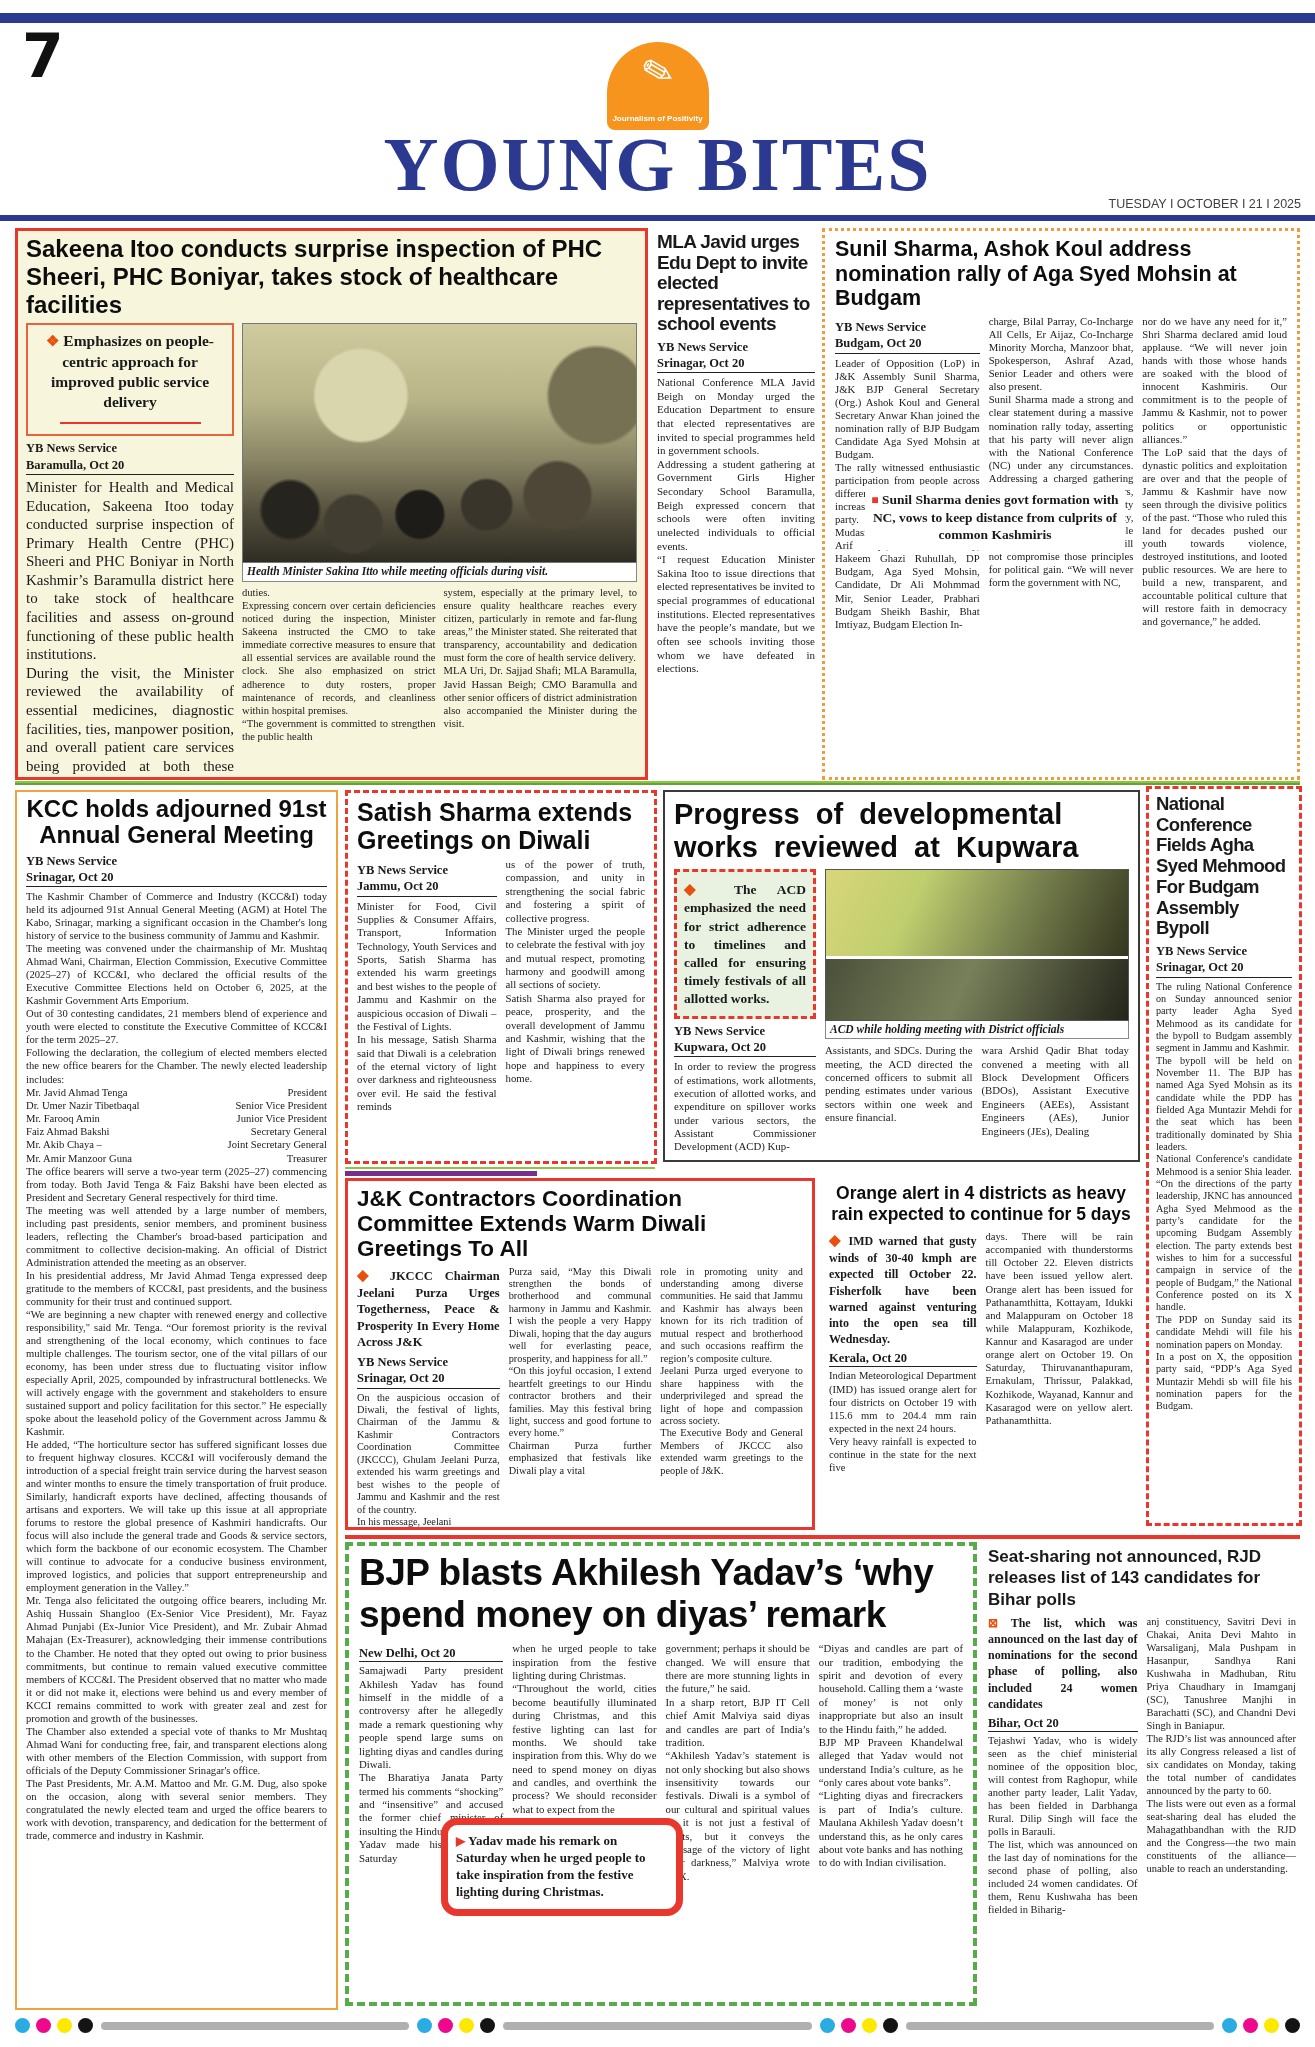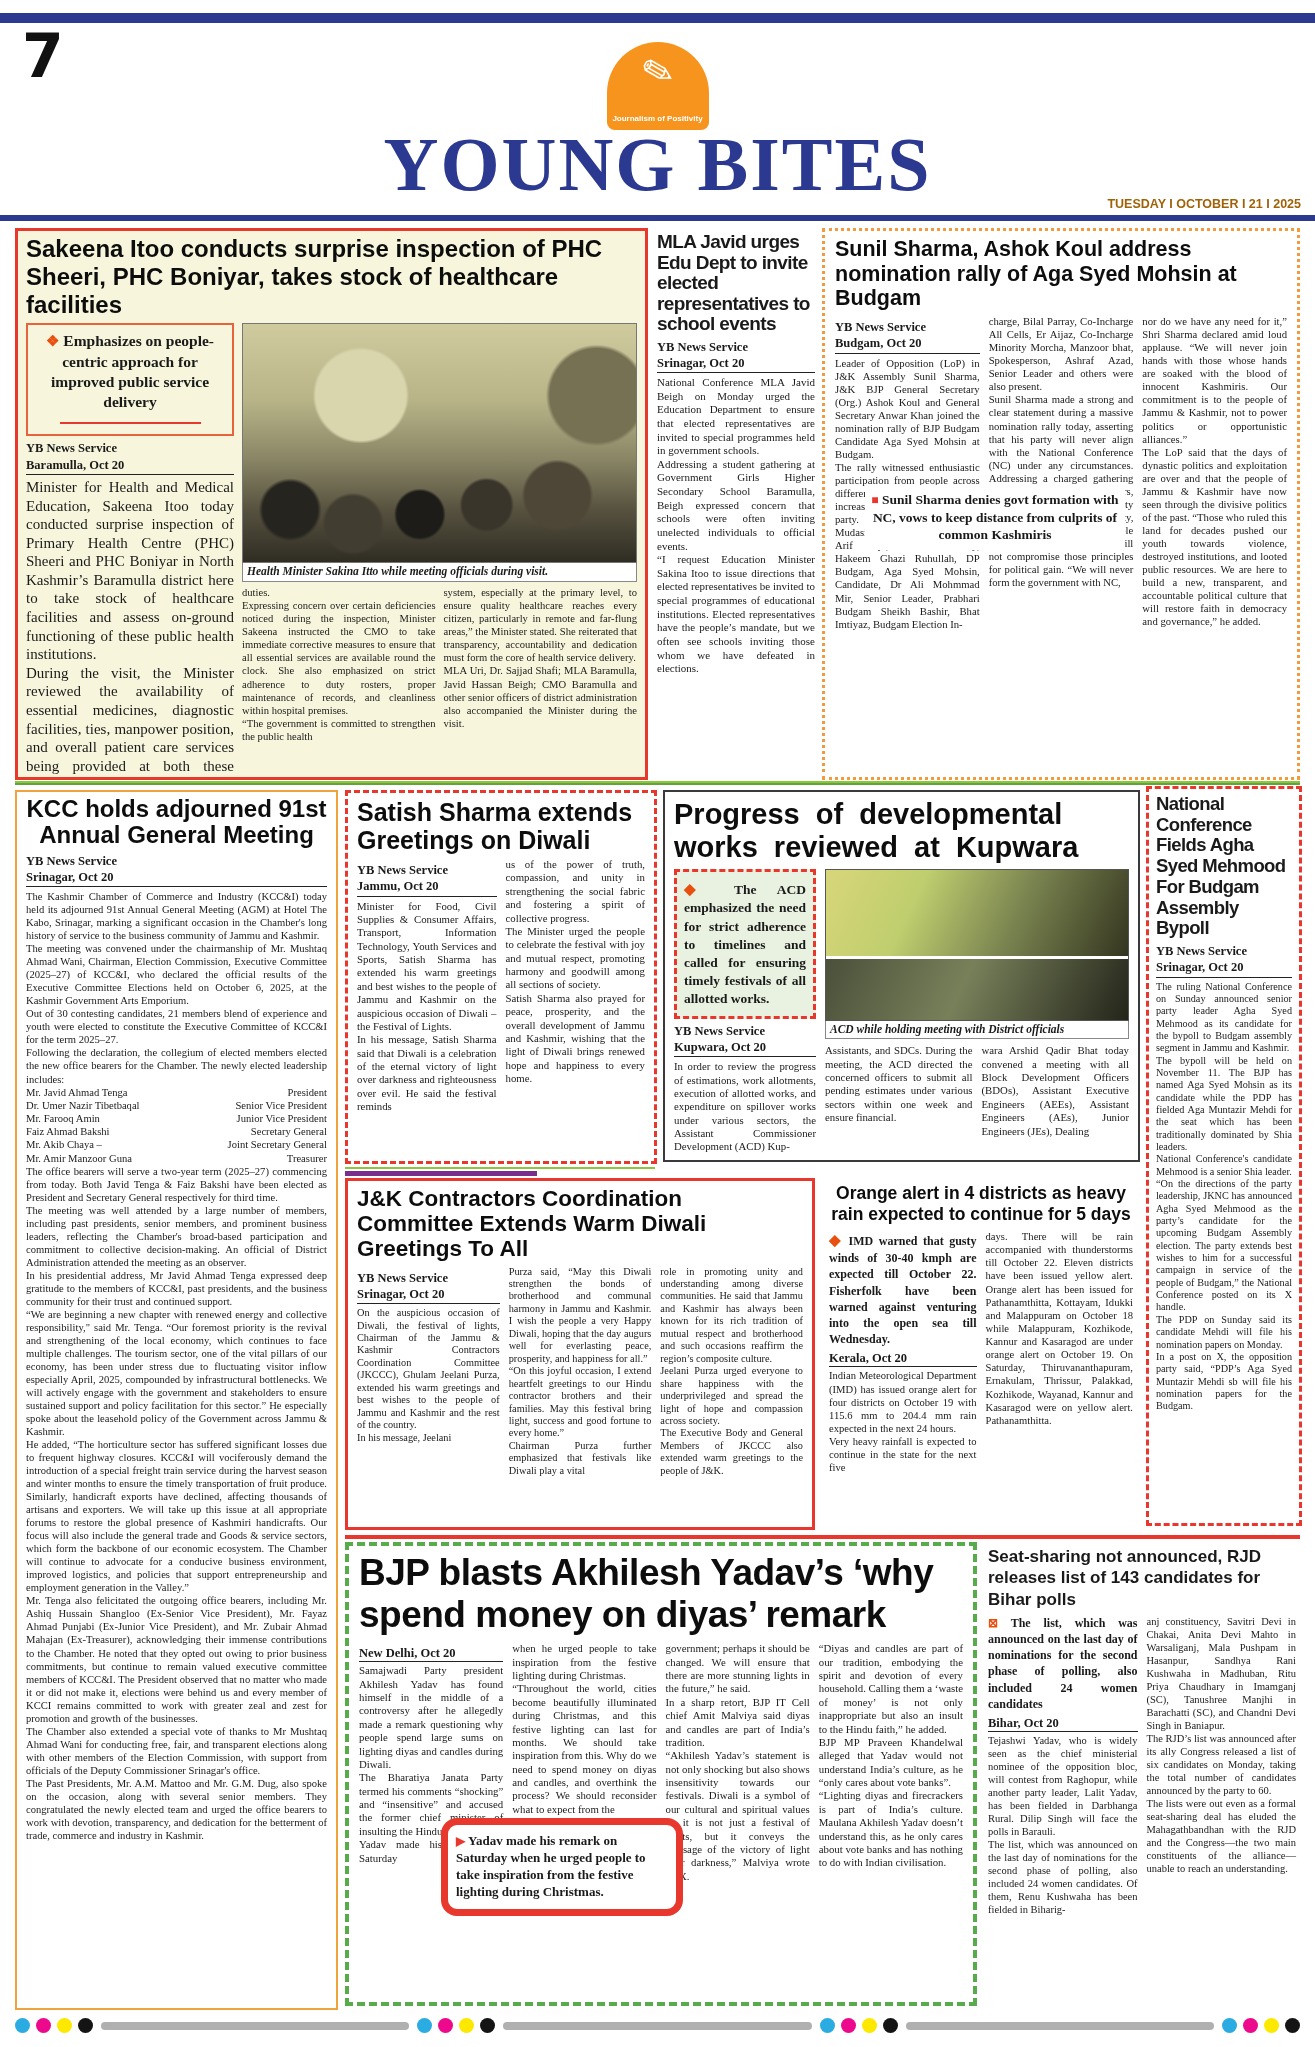--- a/index.html
+++ b/index.html
@@ -20,22 +20,22 @@
   .pageno{left:22px;top:26px;font-family:"DejaVu Sans",sans-serif;font-weight:bold;
           font-size:60px;line-height:1;color:#111;}
   .logo{left:0;right:0;top:42px;display:flex;justify-content:center;}
   .dome{width:102px;height:88px;background:#f7941d;border-radius:52px 52px 8px 8px;
         position:relative;text-align:center;}
   .pen{color:#fff;font-size:38px;display:block;margin-top:8px;transform:rotate(-15deg);}
   .logo-tag{position:absolute;bottom:7px;left:0;right:0;color:#fff;font-size:8px;
             font-family:"Liberation Sans",sans-serif;font-weight:bold;}
   .masthead{left:0;right:0;top:126px;text-align:center;font-family:"Liberation Serif",serif;
             font-weight:bold;font-size:76px;line-height:1;color:#2b3990;letter-spacing:2px;}
-  .edition{right:14px;top:197px;font-family:"Liberation Sans",sans-serif;font-weight:bold;
-           font-size:12.5px;color:#a16207;}
+  .edition{right:14px;top:197px;font-family:"Liberation Sans",sans-serif;font-weight:normal;
+           font-size:12.5px;color:#404040;}
   .bluerule{left:0;top:215px;width:1315px;height:6px;background:#2b3990;}
   
   .sep-green{left:15px;top:781px;width:1285px;height:4px;
              border-top:2px solid #8cc63f;border-bottom:2px solid #63a33c;}
   .sep-sm{left:345px;top:1167px;width:310px;height:9px;border-top:2px solid #8cc63f;}
   .sep-sm .purple{width:62%;height:5px;background:#7b2d8b;margin-top:2px;}
   .sep-red{left:345px;top:1535px;width:955px;height:4px;background:#e8372c;}
   
   .a-sakeena{left:15px;top:228px;width:633px;height:552px;border:3px solid #e8372c;
              background:#f7f6dc;padding:4px 8px;}
@@ -309,20 +309,24 @@
 </div>
 
 <div class="abs sep-sm">
     <div class="purple"></div>
   </div>
 
 <div class="article a-jkccc">
   <div class="hl head">J&amp;K Contractors Coordination Committee Extends Warm Diwali Greetings To All</div>
   <div class="cols" style="gap:9px;margin-top:4px;">
     <div style="flex:1;">
+      <div class="jk-lead">
+        <span class="diamond">◆</span>
+        <span>JKCCC Chairman Jeelani Purza Urges Togetherness, Peace &amp; Prosperity In Every Home Across J&amp;K</span>
+      </div>
       <div class="byline">
         <div>YB News Service</div>
         <div>Srinagar, Oct 20</div>
       </div>
       <div class="prose">On the auspicious occasion of Diwali, the festival of lights, Chairman of the Jammu &amp; Kashmir Contractors Coordination Committee (JKCCC), Ghulam Jeelani Purza, extended his warm greetings and best wishes to the people of Jammu and Kashmir and the rest of the country.
 In his message, Jeelani</div>
     </div>
     <div class="prose" style="flex:1;">Purza said, “May this Diwali strengthen the bonds of brotherhood and communal harmony in Jammu and Kashmir. I wish the people a very Happy Diwali, hoping that the day augurs well for everlasting peace, prosperity, and happiness for all.”
 “On this joyful occasion, I extend heartfelt greetings to our Hindu contractor brothers and their families. May this festival bring light, success and good fortune to every home.”
 Chairman Purza further emphasized that festivals like Diwali play a vital</div>

